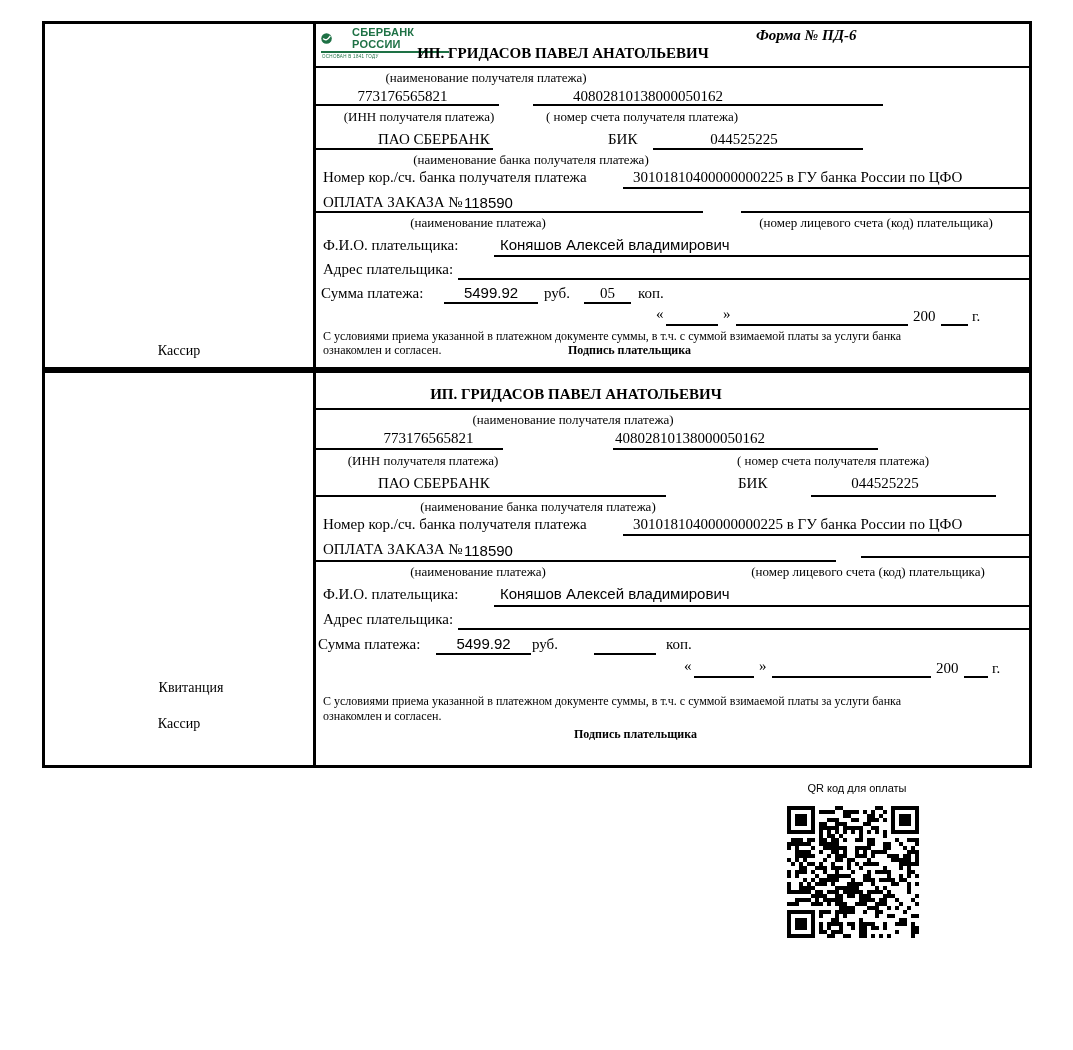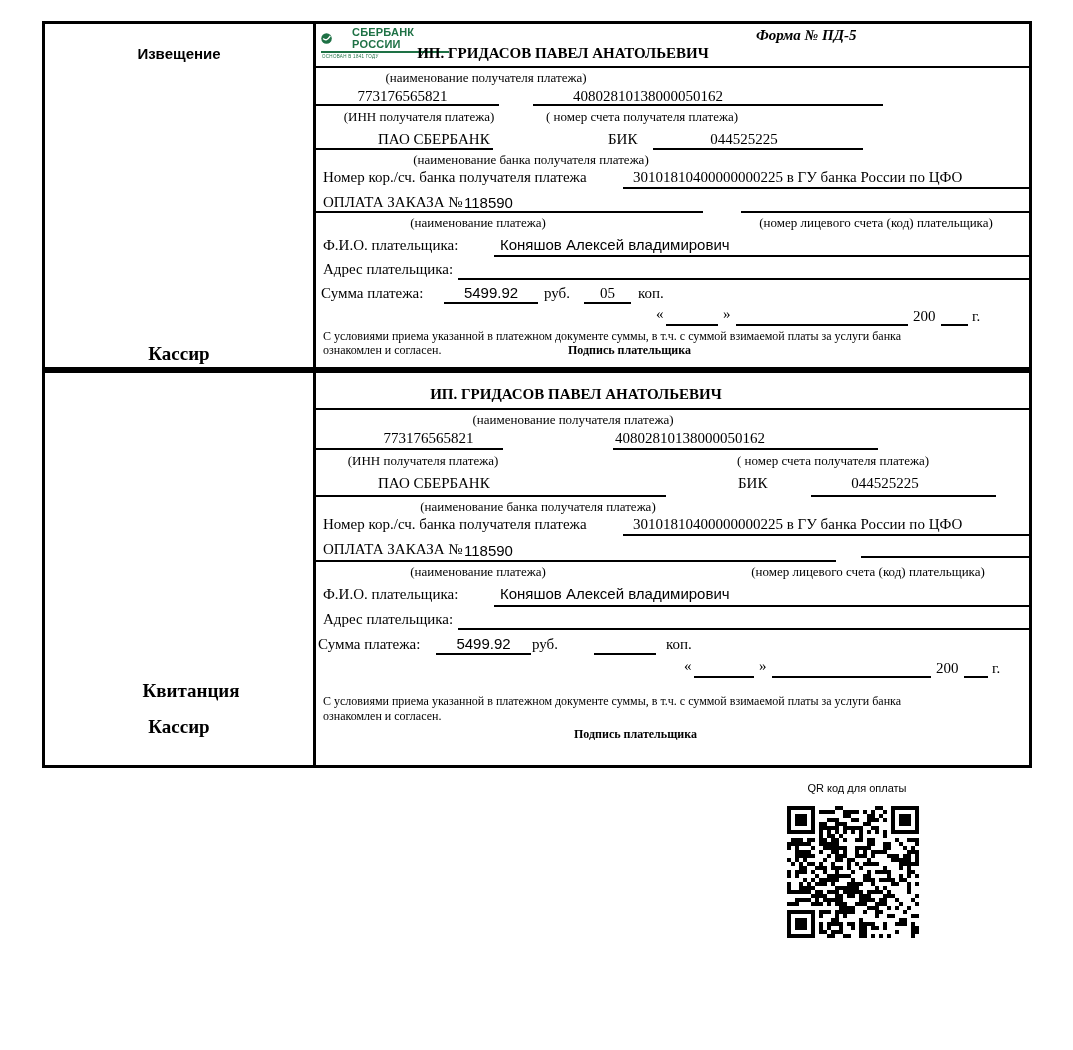--- a/index.html
+++ b/index.html
@@ -14,55 +14,54 @@
   .abs{position:absolute;white-space:nowrap;line-height:1.15;}
   .t{font-size:15px;}
   .sm{font-size:13px;}
   .xs{font-size:12px;}
   .b{font-weight:bold;}
   .i{font-style:italic;}
   .sans{font-family:"Liberation Sans","DejaVu Sans",sans-serif;}
   .ctr{text-align:center;}
   .ln{position:absolute;height:2px;background:#000;}
   .side-title-sans{font-family:"Liberation Sans","DejaVu Sans",sans-serif;font-weight:bold;font-size:15px;}
-  .side-title-serif{font-weight:bold;font-size:19px;}
+  .side-title-serif{font-weight:normal;font-size:14px;}
   .logo{position:absolute;left:5px;top:2px;width:150px;}
   .logo-row{display:flex;align-items:center;border-bottom:2px solid #1e7145;padding-bottom:1px;width:128px;gap:17px;}
   .logo-text{color:#1e7145;font-family:"Liberation Sans","DejaVu Sans",sans-serif;
              font-weight:bold;font-size:11px;letter-spacing:0.2px;margin-left:3px;}
   .logo-tag{display:block;color:#1e7145;font-family:"Liberation Sans","DejaVu Sans",sans-serif;
             font-size:4.5px;margin-top:1px;margin-left:1px;letter-spacing:0.3px;}
   .qr-wrap{position:absolute;left:782px;top:782px;width:150px;}
   .qr-caption{font-family:"Liberation Sans","DejaVu Sans",sans-serif;font-size:11px;text-align:center;width:150px;}
   #qr-svg{position:absolute;left:5px;top:24px;}
 </style>
 </head>
 <body>
 
 <div class="form">
 
   <div class="section sec-notice">
     <div class="side">
-      <div class="abs side-title-sans ctr" style="left:0;top:21px;width:268px">Извещение</div>
       <div class="abs side-title-serif ctr" style="left:0;top:319px;width:268px">Кассир</div>
     </div>
     <div class="main">
 
       <div class="logo">
         <span class="logo-row">
           <svg width="13" height="13" viewBox="0 0 13 13">
             <circle cx="6.5" cy="6.5" r="6.2" fill="#1e7145"></circle>
             <path d="M2.5 6.5 Q6.5 10.5 11 3.5" stroke="#fff" stroke-width="1.6" fill="none"></path>
           </svg>
           <span class="logo-text">СБЕРБАНК РОССИИ</span>
         </span>
         <span class="logo-tag">ОСНОВАН В 1841 ГОДУ</span>
       </div>
 
-      <div class="abs t b i" style="left:440px;top:3px">Форма № ПД-5</div>
+      <div class="abs t b i" style="left:440px;top:3px">Форма № ПД-6</div>
 
       <div class="abs t b ctr" style="left:37px;top:21px;width:420px">ИП. ГРИДАСОВ ПАВЕЛ АНАТОЛЬЕВИЧ</div>
       <div class="ln" style="left:0;top:42px;width:716px"></div>
 
       <div class="abs sm ctr" style="left:20px;top:47px;width:300px">(наименование получателя платежа)</div>
 
       <div class="abs t ctr" style="left:4px;top:64px;width:165px">773176565821</div>
       <div class="ln" style="left:0;top:80px;width:183px"></div>
       <div class="abs t ctr" style="left:232px;top:64px;width:200px">40802810138000050162</div>
       <div class="ln" style="left:217px;top:80px;width:350px"></div>

